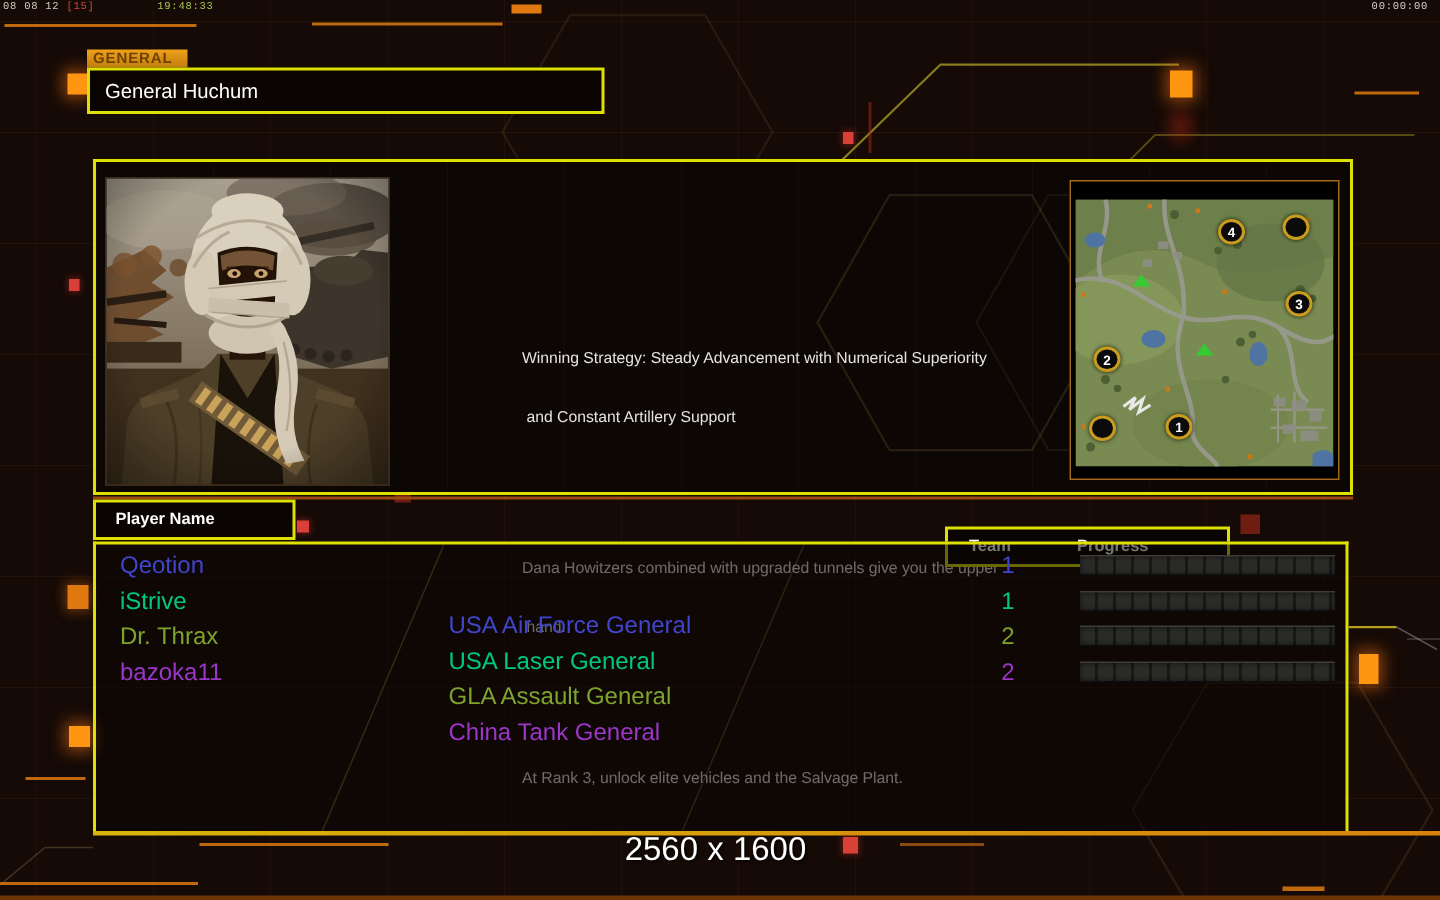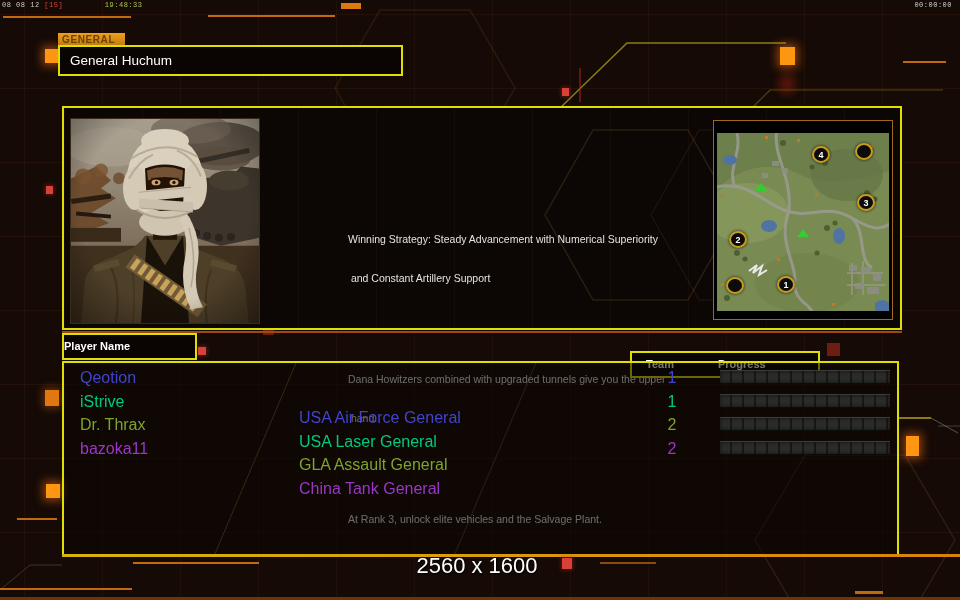--- a/index.html
+++ b/index.html
@@ -46,21 +46,21 @@
   .mm-map svg{display:block;width:100%;height:100%;}
   .mm-marker{position:absolute;width:14px;height:13px;border-radius:50%;
     background:#0b0b0b;border:2px solid #c89c1c;color:#fff;font-size:9px;font-weight:bold;
     display:flex;align-items:center;justify-content:center;box-shadow:0 0 3px rgba(0,0,0,0.8);}
   .mk-0{left:95px;top:13px;} .mk-1{left:138px;top:10px;} .mk-2{left:140px;top:61px;}
   .mk-3{left:12px;top:98px;}  .mk-4{left:60px;top:143px;} .mk-5{left:9px;top:144px;}
 
   
   .hbox{position:absolute;top:333px;height:23px;border:2px solid #dde002;background:#0a0503;
     color:#fff;font-weight:bold;font-size:11px;line-height:23px;}
-  .hbox .lbl{}
+  .hbox .lbl{padding-left:13px;}
   .hb-player{left:62px;width:131px;}
   .hb-army{left:284px;width:187px;}
   .hb-tp{left:630px;width:186px;margin-top:18px;}
   .hb-tp .team-h{position:absolute;left:14px;}
   .hb-tp .prog-h{position:absolute;left:86px;}
 
   
   .table-panel{position:absolute;left:62px;top:361px;width:833px;height:193px;
     border:2px solid #dde002;border-bottom:none;background:rgba(10,5,3,0.55);}
   .bottom-line{position:absolute;left:62px;top:554px;width:898px;height:3px;

